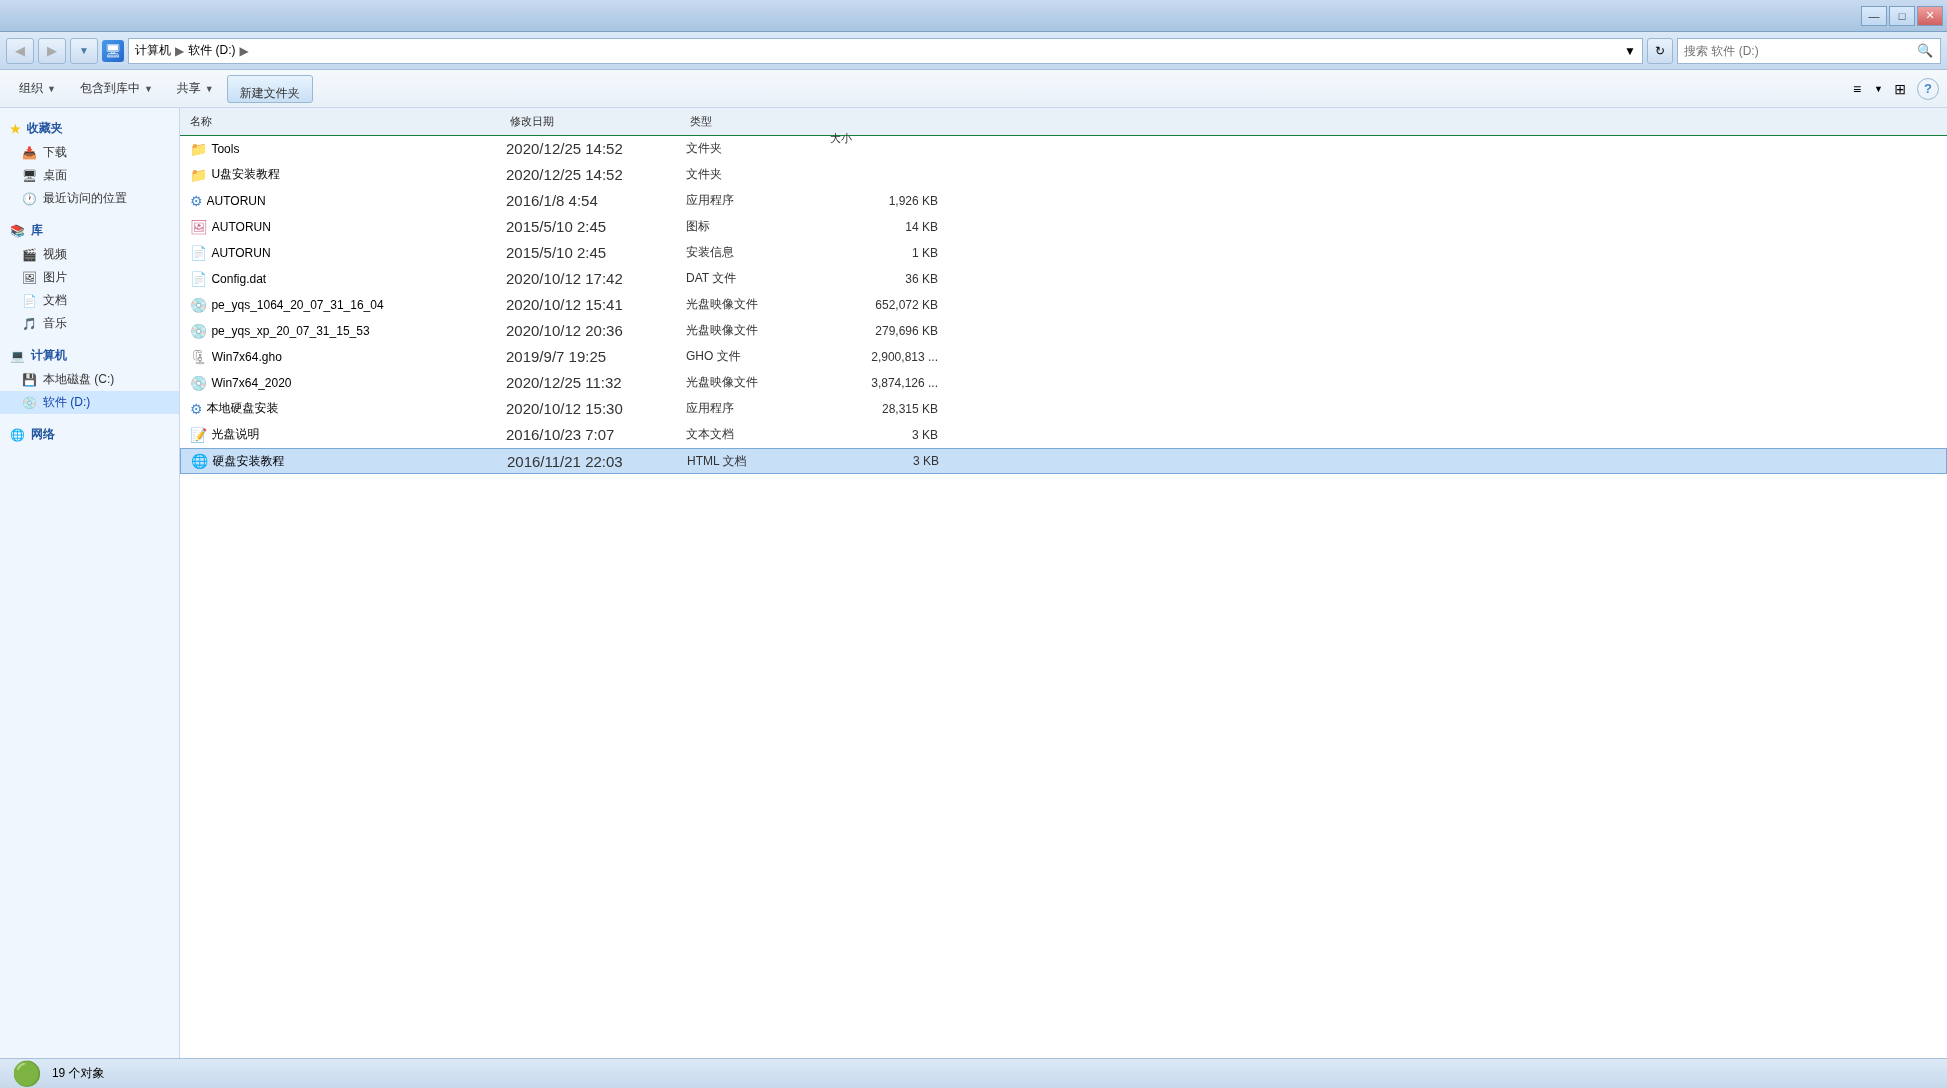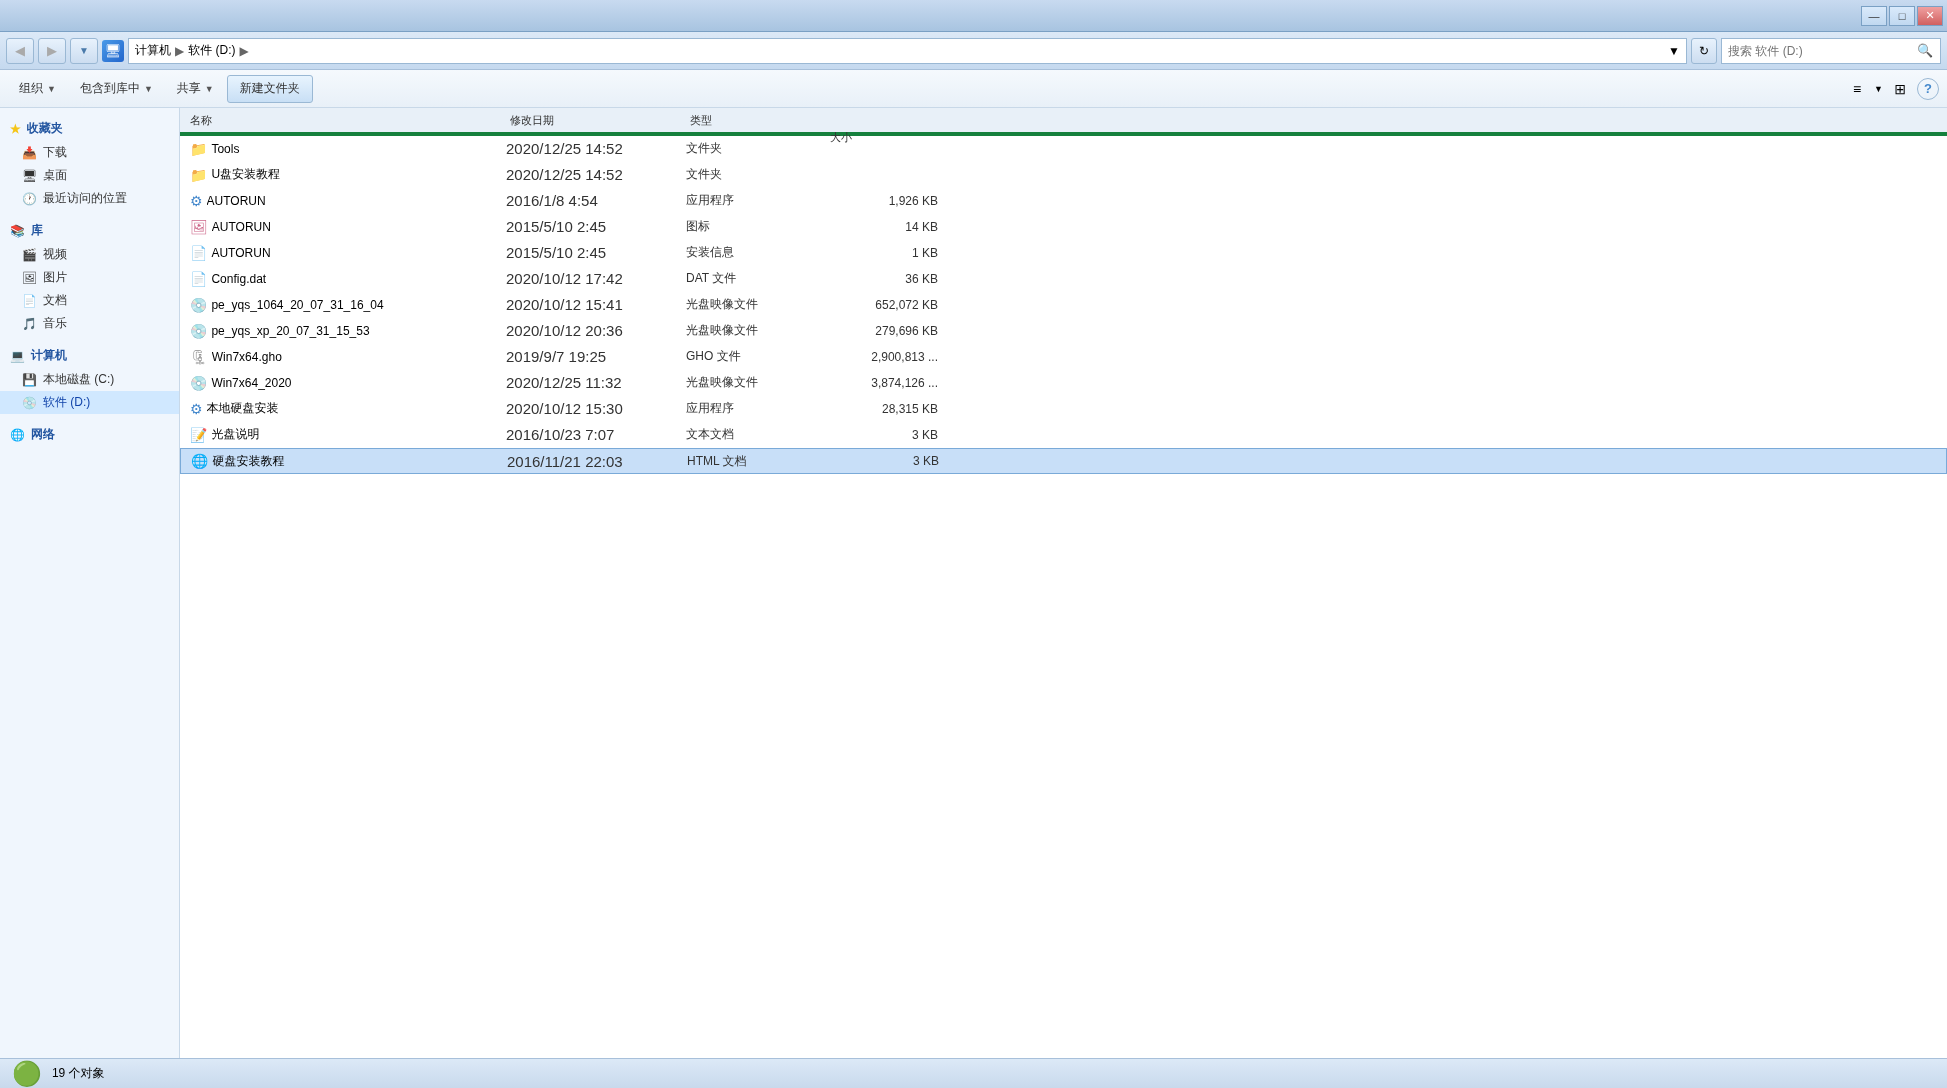--- a/index.html
+++ b/index.html
@@ -71,21 +71,21 @@
       background: #fff;
       border: 1px solid #9ab8d4;
       display: flex;
       align-items: center;
       padding: 0 6px;
       gap: 2px;
       font-size: 12px;
     }
     .breadcrumb-sep { color: #666; margin: 0 2px; }
     .search-box {
-      width: 220px;
+      width: 264px;
       height: 26px;
       background: #fff;
       border: 1px solid #9ab8d4;
       display: flex;
       align-items: center;
       padding: 0 6px;
       gap: 8px;
     }
     .search-box input {
       border: none;
@@ -132,21 +132,21 @@
       color: #333;
     }
     .tool-btn .arrow { font-size: 9px; color: #555; }
     .new-folder-btn {
       height: 28px;
       padding: 0 12px;
       background: linear-gradient(to bottom, #e8f4fe, #c8dff5);
       border: 1px solid #9ab8d4;
       border-radius: 3px;
       display: flex;
-      align-items: center;
+      align-items: flex-end;
       cursor: pointer;
       font-size: 12px;
       color: #333;
     }
     .toolbar-right {
       margin-left: auto;
       display: flex;
       align-items: center;
       gap: 4px;
     }
@@ -204,21 +204,21 @@
     .file-area {
       flex: 1;
       overflow-y: auto;
       background: #fff;
     }
     .file-list-header {
       display: flex;
       align-items: center;
       height: 28px;
       background: #e8f0f8;
-      border-bottom: 4px solid #15803d;
+      border-bottom: 1px solid #15803d;
       padding: 0 6px;
       position: sticky;
       top: 0;
     }
     .col-header {
       font-size: 11px;
       color: #333;
       font-weight: normal;
       cursor: pointer;
       display: flex;

